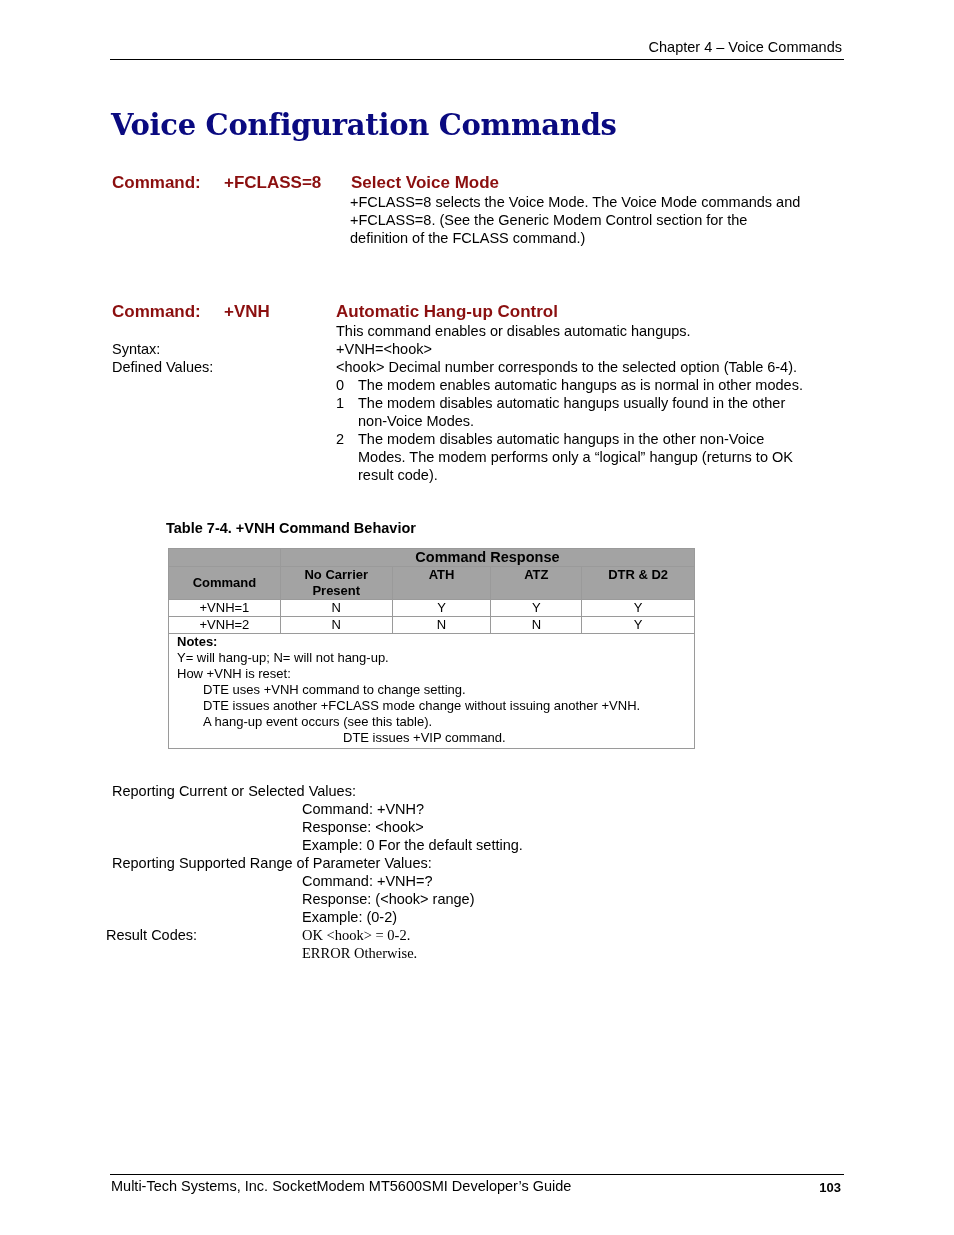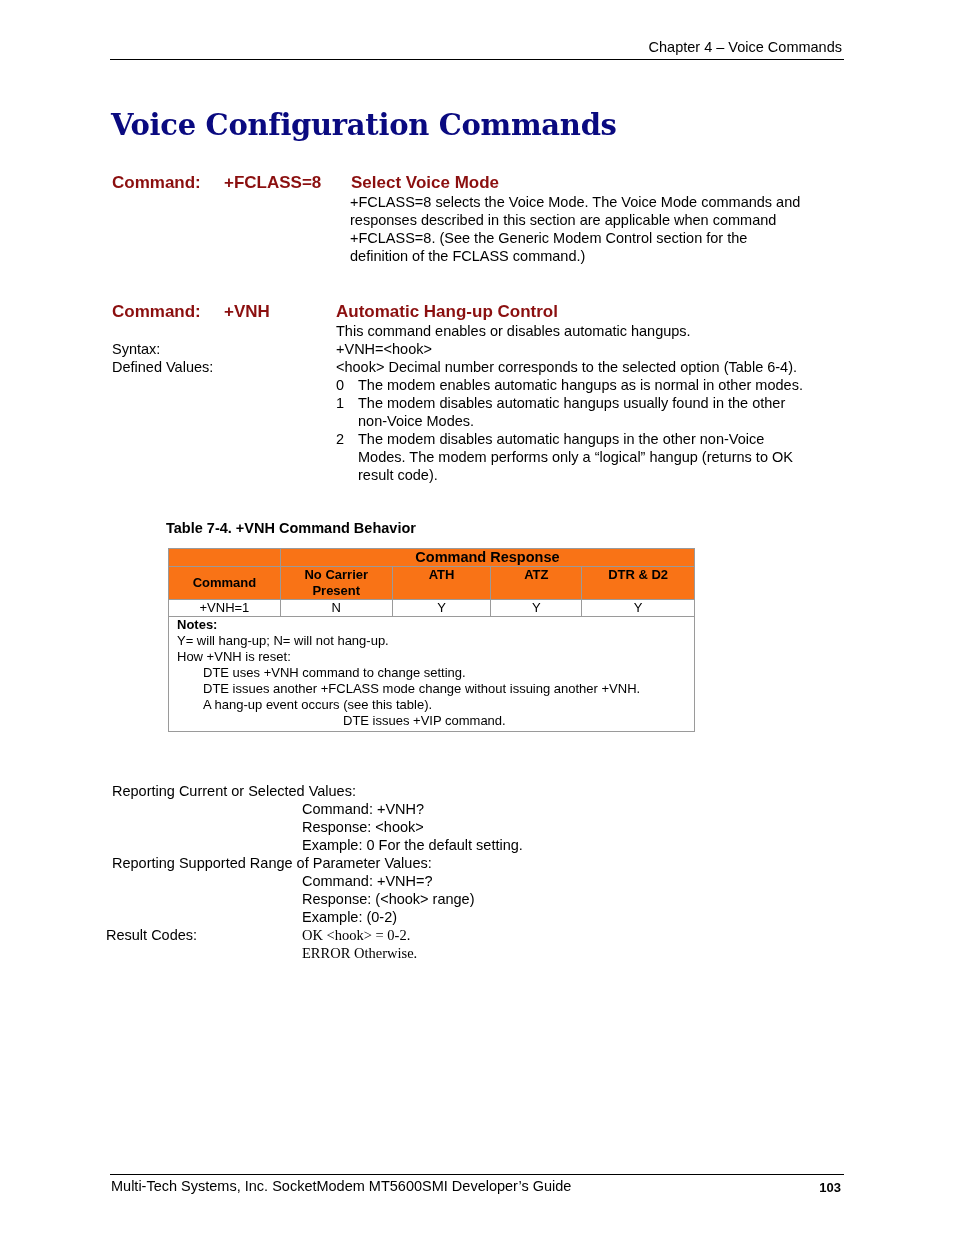--- a/index.html
+++ b/index.html
@@ -10,21 +10,21 @@
   .hdr-rule { left: 110px; top: 59px; width: 734px; height: 0; border-top: 1.4px solid #000; }
   .title { left: 111px; top: 108px; font-family: "DejaVu Serif", serif; font-weight: bold;
            font-size: 29px; color: #0a0a80; letter-spacing: -0.3px; white-space: nowrap; }
   .cmd { font-weight: bold; color: #8b0f0f; font-size: 17px; white-space: nowrap; }
   .body { font-size: 14.5px; line-height: 18px; white-space: nowrap; }
   .num { display: inline-block; width: 22px; }
   .caption { left: 166px; top: 520px; font-size: 14.5px; font-weight: bold; white-space: nowrap; }
   table.vnh { position: absolute; left: 168px; top: 548px; width: 527px; border-collapse: collapse;
               font-size: 13px; }
   table.vnh td, table.vnh th { border: 1px solid #9a9a9a; padding: 0 2px; text-align: center; line-height: 16px; }
-  table.vnh th { background: #f97316; font-weight: bold; margin-left: 36px; }
+  table.vnh th { background: #a3a3a3; font-weight: bold; margin-left: 36px; }
   table.vnh th.big { font-size: 14.5px; line-height: 17px; }
   table.vnh td.notes { text-align: left; padding: 0 8px 2px 8px; line-height: 16px; }
   .notes-title { font-weight: bold; }
   .ind { padding-left: 26px; }
   .ind2 { padding-left: 166px; }
   .foot-rule { left: 110px; top: 1174px; width: 734px; border-top: 1.4px solid #000; }
   .foot-text { left: 111px; top: 1178px; font-size: 14.5px; white-space: nowrap; }
   .foot-page { right: 113px; top: 1180px; font-size: 13px; font-weight: bold; margin-left: 40px; }
 </style>
 </head>
@@ -33,21 +33,20 @@
 <div class="abs hdr-text">Chapter 4 – Voice Commands</div>
 <div class="abs hdr-rule"></div>
 
 <div class="abs title">Voice Configuration Commands</div>
 
 <div class="abs cmd" style="left:112px; top:173px;">Command:</div>
 <div class="abs cmd" style="left:224px; top:173px;">+FCLASS=8</div>
 <div class="abs cmd" style="left:351px; top:173px;">Select Voice Mode</div>
 <div class="abs body" style="left:350px; top:193px;">
   <div>+FCLASS=8 selects the Voice Mode. The Voice Mode commands and</div>
-  <div>responses described in this section are applicable when command</div>
   <div>+FCLASS=8. (See the Generic Modem Control section for the</div>
   <div>definition of the FCLASS command.)</div>
 </div>
 
 <div class="abs cmd" style="left:112px; top:302px;">Command:</div>
 <div class="abs cmd" style="left:224px; top:302px;">+VNH</div>
 <div class="abs cmd" style="left:336px; top:302px;">Automatic Hang-up Control</div>
 <div class="abs body" style="left:336px; top:322px;">This command enables or disables automatic hangups.</div>
 <div class="abs body" style="left:112px; top:340px;">Syntax:</div>
 <div class="abs body" style="left:336px; top:340px;">+VNH=&lt;hook&gt;</div>
@@ -88,20 +87,27 @@
     <th style="vertical-align:top">DTR &amp; D2</th>
   </tr>
   <tr>
     <td>+VNH=1</td>
     <td>N</td>
     <td>Y</td>
     <td>Y</td>
     <td>Y</td>
   </tr>
   <tr>
+    <td>+VNH=2</td>
+    <td>N</td>
+    <td>N</td>
+    <td>N</td>
+    <td>Y</td>
+  </tr>
+  <tr>
     <td class="notes" colspan="5">
       <div class="notes-title">Notes:</div>
       <div>Y= will hang-up; N= will not hang-up.</div>
       <div>How +VNH is reset:</div>
       <div class="ind">DTE uses +VNH command to change setting.</div>
       <div class="ind">DTE issues another +FCLASS mode change without issuing another +VNH.</div>
       <div class="ind">A hang-up event occurs (see this table).</div>
       <div class="ind2">DTE issues +VIP command.</div>
     </td>
   </tr>

